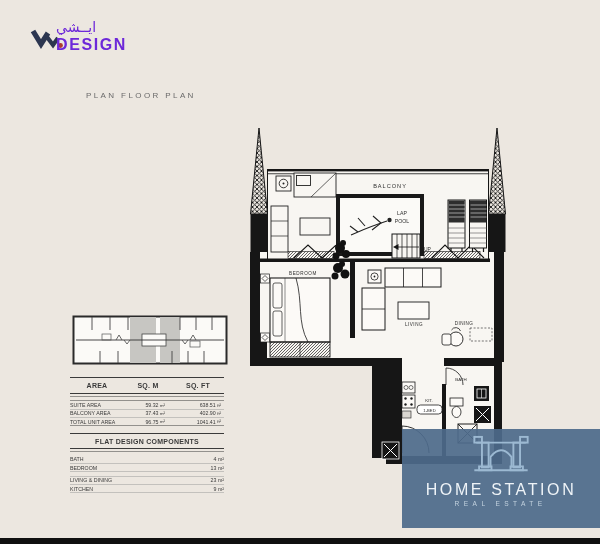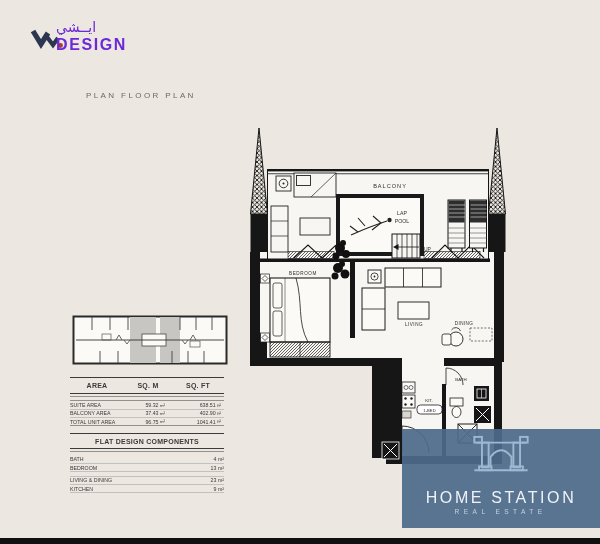--- a/index.html
+++ b/index.html
@@ -41,21 +41,21 @@
   
   .plan{position:absolute;left:248px;top:126px;}
   svg text{font-family:"Liberation Sans",sans-serif;fill:#2e2e2e;}
 
   
   .watermark{
     position:absolute;left:402px;top:429px;width:198px;height:99px;
     background:rgba(77,106,139,.93);
     display:flex;flex-direction:column;align-items:center;padding-top:6px;box-sizing:border-box;
   }
-  .wm-name{font-size:16px;letter-spacing:2.6px;color:#eef3f7;margin-top:14px;white-space:nowrap;}
+  .wm-name{font-size:16px;letter-spacing:2.6px;color:#eef3f7;margin-top:6px;white-space:nowrap;}
   .wm-tag{font-size:12px;letter-spacing:8px;color:#c3d2df;margin-top:1px;transform:scale(.55);transform-origin:center top;white-space:nowrap;}
 
   .bottom-bar{position:absolute;left:0;top:538px;width:600px;height:6px;background:#101010;}
 </style>
 </head>
 <body>
 
 <div class="page">
 
   <svg class="logo-mark" width="34" height="30" viewBox="0 0 34 30">

